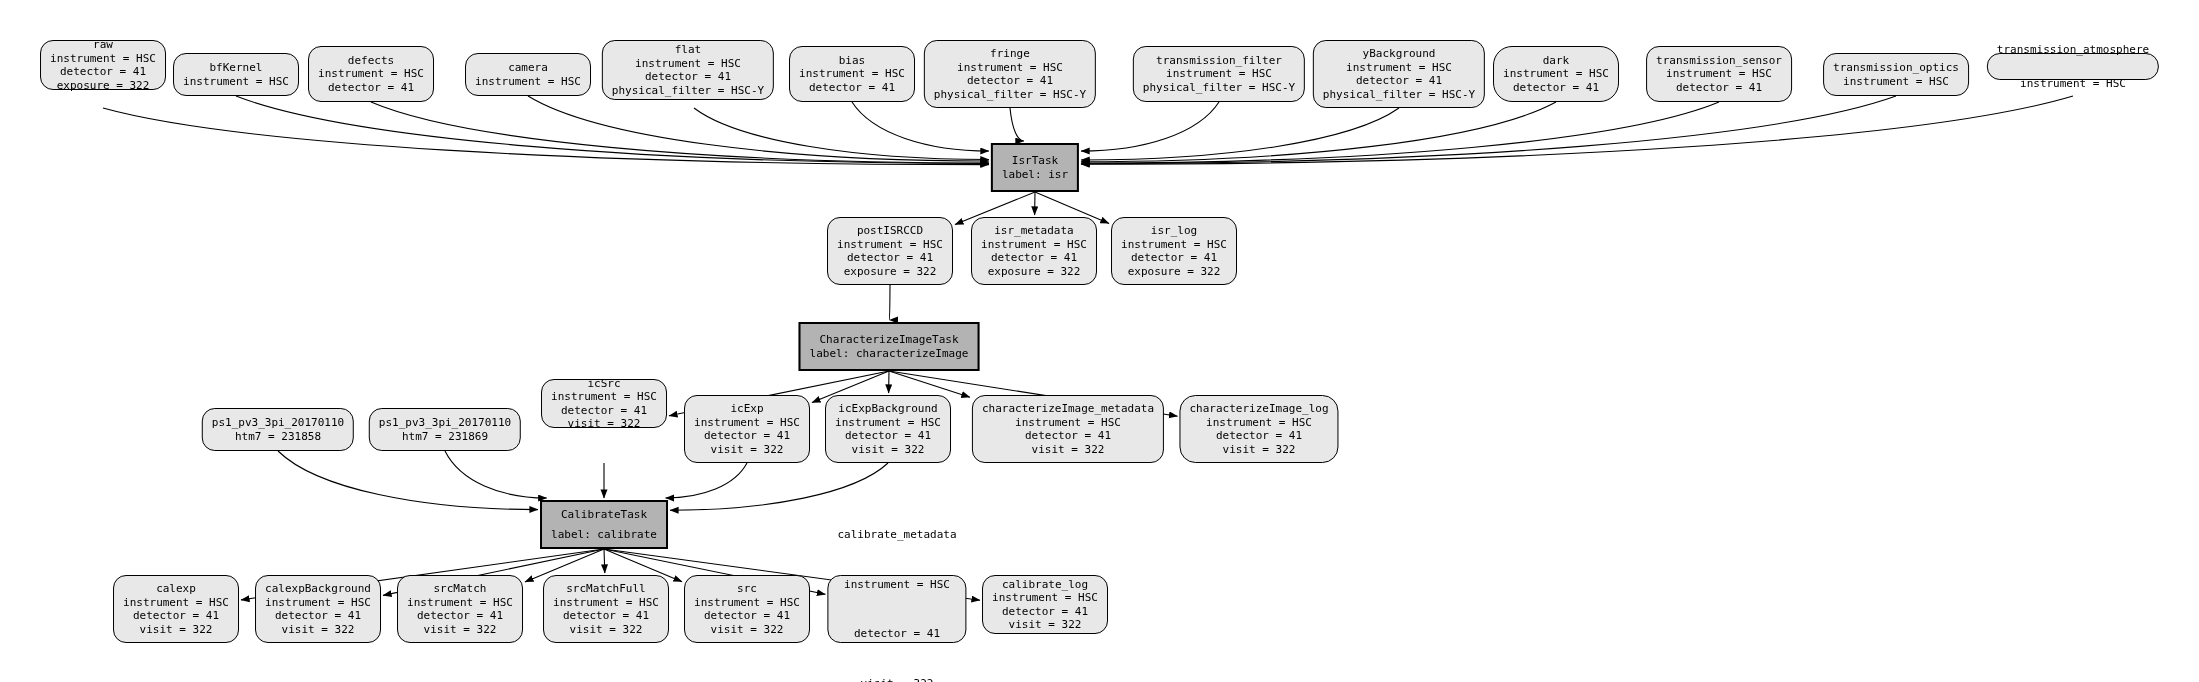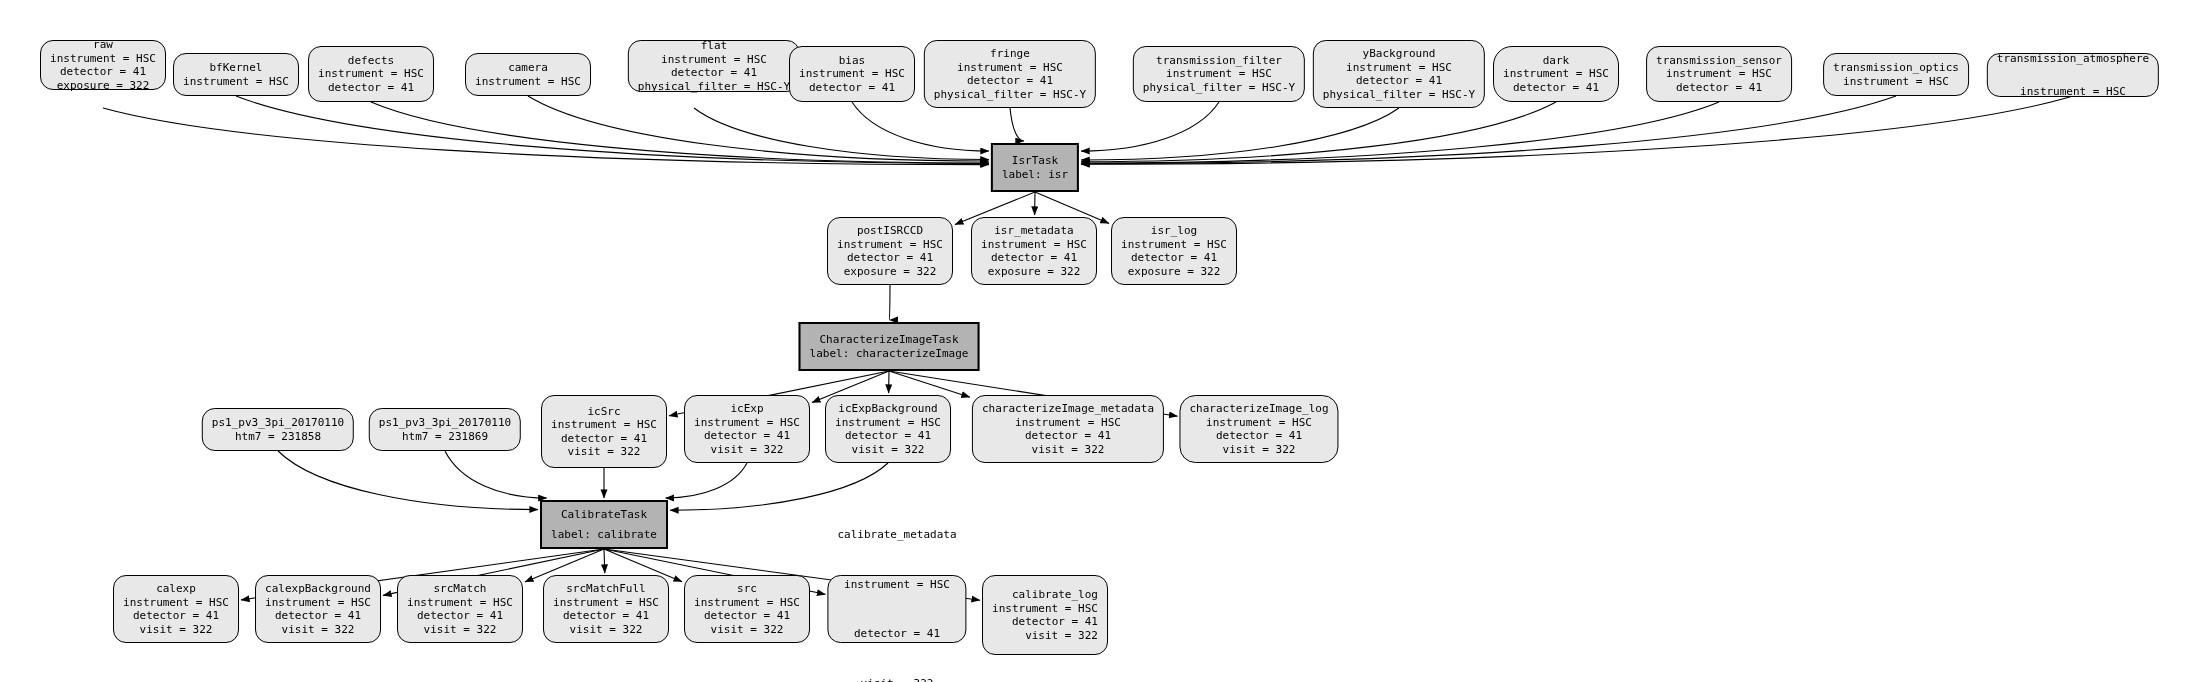--- a/index.html
+++ b/index.html
@@ -114,21 +114,21 @@
       </div>
       <div class="node dataset" style="left: 371px; top: 46px; height: 56px;">
         <div class="line title">defects</div>
         <div class="line field">instrument = HSC</div>
         <div class="line field">detector = 41</div>
       </div>
       <div class="node dataset" style="left: 528px; top: 53px; height: 43px;">
         <div class="line title">camera</div>
         <div class="line field">instrument = HSC</div>
       </div>
-      <div class="node dataset" style="left: 714px; top: 40px; height: 52px;">
+      <div class="node dataset" style="left: 688px; top: 40px; height: 60px;">
         <div class="line title">flat</div>
         <div class="line field">instrument = HSC</div>
         <div class="line field">detector = 41</div>
         <div class="line field">physical_filter = HSC-Y</div>
       </div>
       <div class="node dataset" style="left: 852px; top: 46px; height: 56px;">
         <div class="line title">bias</div>
         <div class="line field">instrument = HSC</div>
         <div class="line field">detector = 41</div>
       </div>
@@ -156,21 +156,21 @@
       </div>
       <div class="node dataset" style="left: 1719px; top: 46px; height: 56px;">
         <div class="line title">transmission_sensor</div>
         <div class="line field">instrument = HSC</div>
         <div class="line field">detector = 41</div>
       </div>
       <div class="node dataset" style="left: 1896px; top: 53px; height: 43px;">
         <div class="line title">transmission_optics</div>
         <div class="line field">instrument = HSC</div>
       </div>
-      <div class="node dataset" style="left: 2073px; top: 53px; height: 44px; gap: 20px;">
+      <div class="node dataset" style="left: 2073px; top: 53px; height: 27px; gap: 20px;">
         <div class="line title">transmission_atmosphere</div>
         <div class="line field">instrument = HSC</div>
       </div>
       <div class="node task" style="left: 1035px; top: 143px; height: 49px;">
         <div class="line title">IsrTask</div>
         <div class="line field">label: isr</div>
       </div>
       <div class="node dataset" style="left: 890px; top: 217px; height: 68px;">
         <div class="line title">postISRCCD</div>
         <div class="line field">instrument = HSC</div>
@@ -194,21 +194,21 @@
         <div class="line field">label: characterizeImage</div>
       </div>
       <div class="node dataset" style="left: 278px; top: 408px; height: 43px;">
         <div class="line title">ps1_pv3_3pi_20170110</div>
         <div class="line field">htm7 = 231858</div>
       </div>
       <div class="node dataset" style="left: 445px; top: 408px; height: 43px;">
         <div class="line title">ps1_pv3_3pi_20170110</div>
         <div class="line field">htm7 = 231869</div>
       </div>
-      <div class="node dataset" style="left: 604px; top: 395px; height: 73px; justify-content: center;">
+      <div class="node dataset" style="left: 604px; top: 379px; height: 49px; justify-content: center;">
         <div class="line title">icSrc</div>
         <div class="line field">instrument = HSC</div>
         <div class="line field">detector = 41</div>
         <div class="line field">visit = 322</div>
       </div>
       <div class="node dataset" style="left: 747px; top: 395px; height: 68px;">
         <div class="line title">icExp</div>
         <div class="line field">instrument = HSC</div>
         <div class="line field">detector = 41</div>
         <div class="line field">visit = 322</div>
@@ -264,20 +264,20 @@
         <div class="line field">instrument = HSC</div>
         <div class="line field">detector = 41</div>
         <div class="line field">visit = 322</div>
       </div>
       <div class="node dataset" style="left: 897px; top: 575px; height: 68px; gap: 36px;">
         <div class="line title">calibrate_metadata</div>
         <div class="line field">instrument = HSC</div>
         <div class="line field">detector = 41</div>
         <div class="line field">visit = 322</div>
       </div>
-      <div class="node dataset" style="left: 1045px; top: 575px; height: 80px; align-items: flex-end;">
+      <div class="node dataset" style="left: 1045px; top: 575px; height: 59px;">
         <div class="line title">calibrate_log</div>
         <div class="line field">instrument = HSC</div>
         <div class="line field">detector = 41</div>
         <div class="line field">visit = 322</div>
       </div>
     </div>
 </div>
 
 </body></html>

